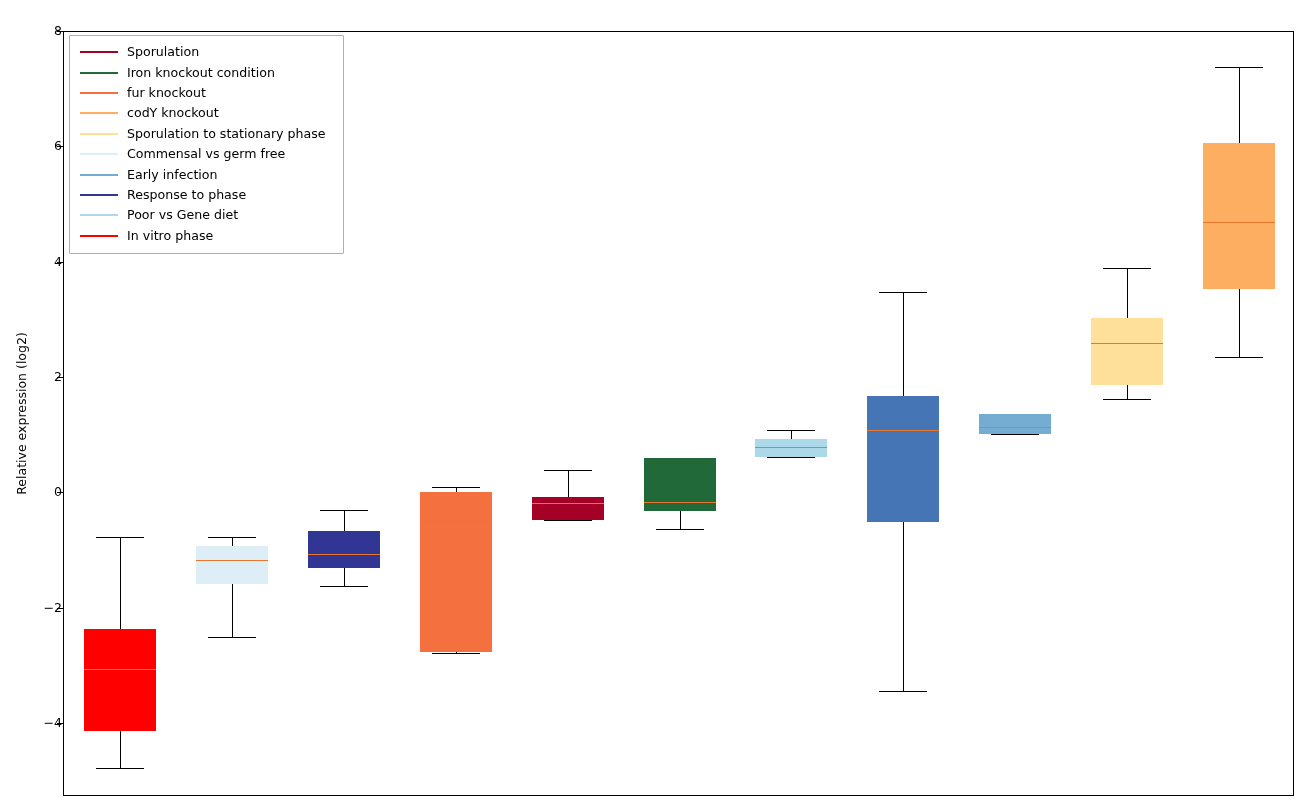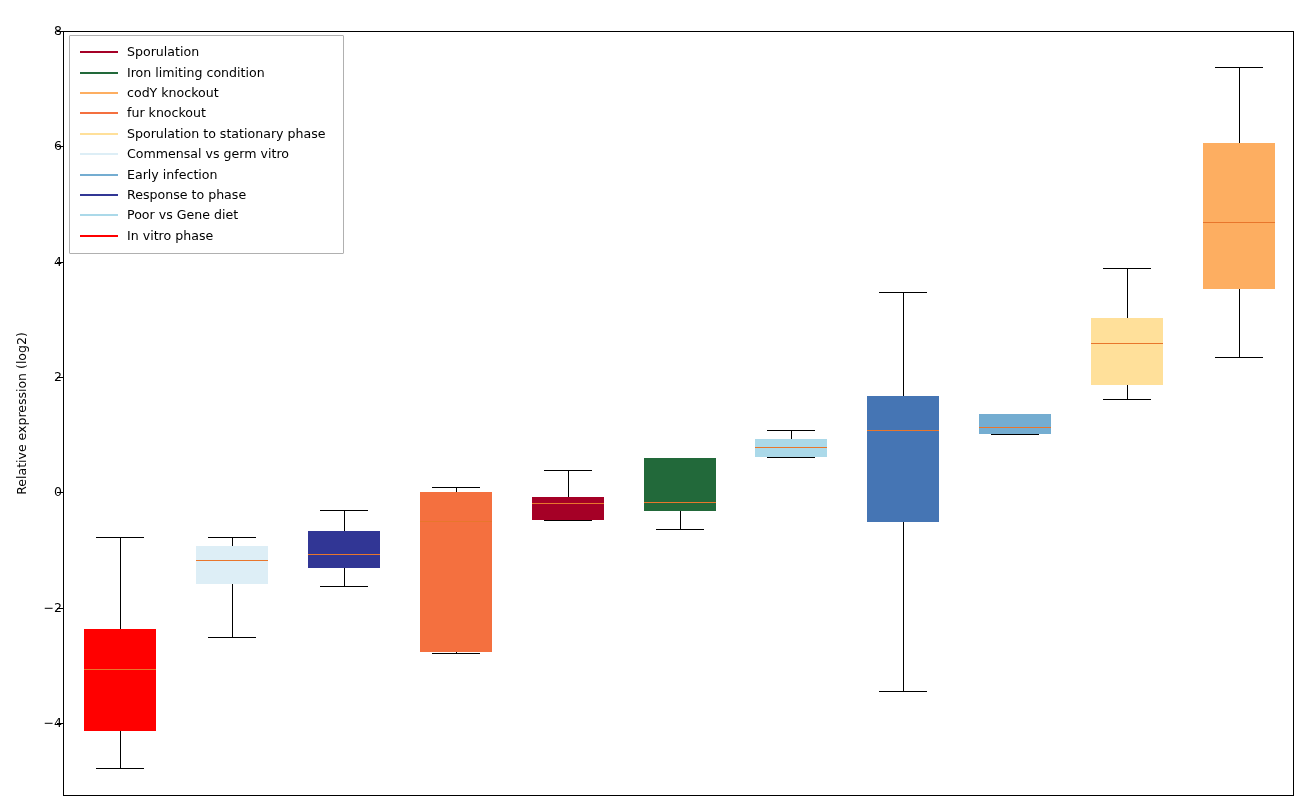--- a/index.html
+++ b/index.html
@@ -236,37 +236,37 @@
       </div>
   </div>
 
   <div id="legend">
       <div class="legend-row">
         <span class="legend-swatch" style="border-top-color: rgb(165, 0, 38);"></span>
         <span class="legend-text">Sporulation</span>
       </div>
       <div class="legend-row">
         <span class="legend-swatch" style="border-top-color: rgb(34, 105, 58);"></span>
-        <span class="legend-text">Iron limiting condition</span>
+        <span class="legend-text">Iron knockout condition</span>
+      </div>
+      <div class="legend-row">
+        <span class="legend-swatch" style="border-top-color: rgb(244, 112, 63);"></span>
+        <span class="legend-text">fur knockout</span>
       </div>
       <div class="legend-row">
         <span class="legend-swatch" style="border-top-color: rgb(253, 174, 97);"></span>
         <span class="legend-text">codY knockout</span>
       </div>
       <div class="legend-row">
-        <span class="legend-swatch" style="border-top-color: rgb(244, 112, 63);"></span>
-        <span class="legend-text">fur knockout</span>
-      </div>
-      <div class="legend-row">
         <span class="legend-swatch" style="border-top-color: rgb(255, 224, 154);"></span>
         <span class="legend-text">Sporulation to stationary phase</span>
       </div>
       <div class="legend-row">
         <span class="legend-swatch" style="border-top-color: rgb(221, 238, 246);"></span>
-        <span class="legend-text">Commensal vs germ vitro</span>
+        <span class="legend-text">Commensal vs germ free</span>
       </div>
       <div class="legend-row">
         <span class="legend-swatch" style="border-top-color: rgb(116, 173, 209);"></span>
         <span class="legend-text">Early infection</span>
       </div>
       <div class="legend-row">
         <span class="legend-swatch" style="border-top-color: rgb(49, 54, 149);"></span>
         <span class="legend-text">Response to phase</span>
       </div>
       <div class="legend-row">

